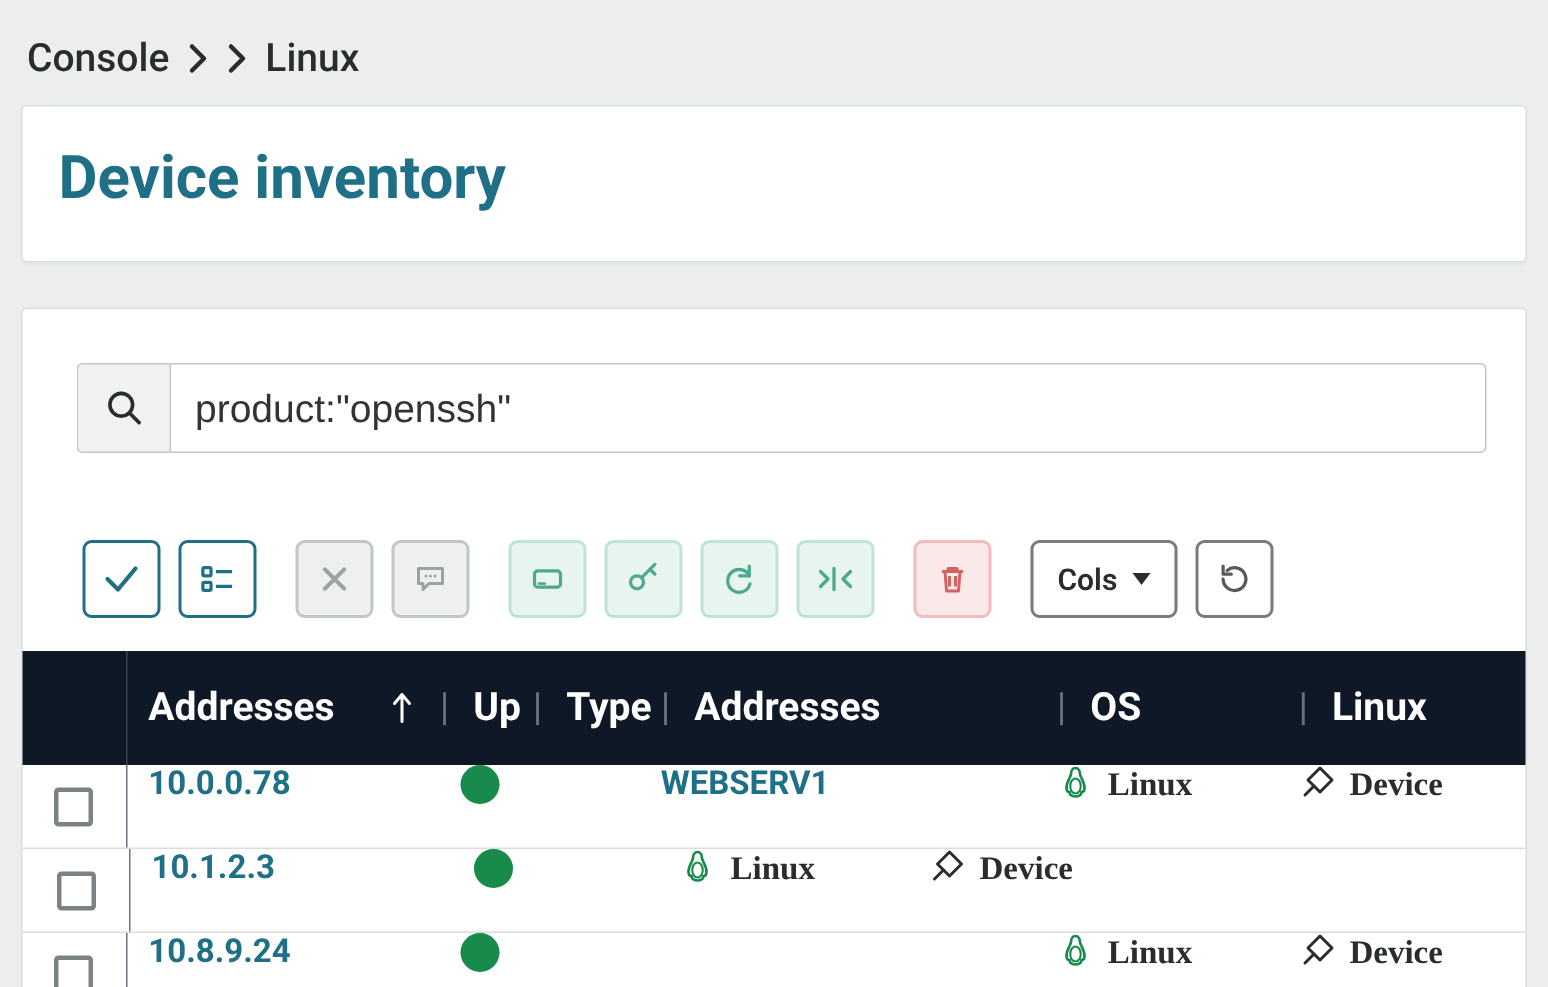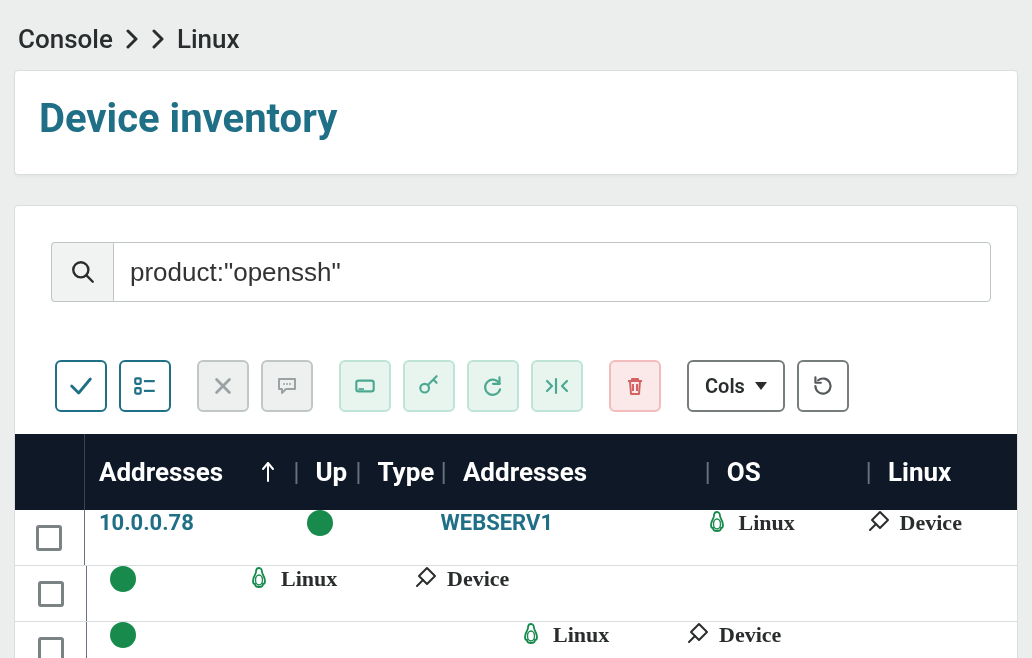--- a/index.html
+++ b/index.html
@@ -330,20 +330,23 @@
             <line x1="10" y1="14" x2="4" y2="20" stroke="#2a2d2e" stroke-width="2" stroke-linecap="round"></line>
           </svg>
         <span>Device</span>
       </div>
     </div>
 
     <div class="trow">
       <div class="td col-chk">
           <div class="chk"></div>
         </div>
+      <div class="td col-addr">
+          <span class="link">10.1.2.3</span>
+        </div>
       <div class="td col-up">
           <div class="up-dot"></div>
         </div>
       <div class="td col-attrs"></div>
       <div class="td col-os os-cell">
         <svg width="24" height="26" viewBox="0 0 24 26">
             <path d="M12 2 c-2 0 -3 2 -3 4 c0 2 -3 5 -3 9 c0 2 1 3 2 3 c0 2 2 3 4 3 s4 -1 4 -3 c1 0 2 -1 2 -3 c0 -4 -3 -7 -3 -9 c0 -2 -1 -4 -3 -4 z" fill="none" stroke="#178a4c" stroke-width="1.8"></path>
             <ellipse cx="12" cy="14" rx="3.5" ry="5" fill="#fff" stroke="#178a4c" stroke-width="1.4"></ellipse>
           </svg>
         <span>Linux</span>
@@ -354,20 +357,23 @@
             <line x1="10" y1="14" x2="4" y2="20" stroke="#2a2d2e" stroke-width="2" stroke-linecap="round"></line>
           </svg>
         <span>Device</span>
       </div>
     </div>
 
     <div class="trow">
       <div class="td col-chk">
           <div class="chk"></div>
         </div>
+      <div class="td col-addr">
+          <span class="link">10.8.9.24</span>
+        </div>
       <div class="td col-up">
           <div class="up-dot"></div>
         </div>
       <div class="td col-attrs"></div>
       <div class="td col-host">
           <span class="link"></span>
         </div>
       <div class="td col-os os-cell">
         <svg width="24" height="26" viewBox="0 0 24 26">
             <path d="M12 2 c-2 0 -3 2 -3 4 c0 2 -3 5 -3 9 c0 2 1 3 2 3 c0 2 2 3 4 3 s4 -1 4 -3 c1 0 2 -1 2 -3 c0 -4 -3 -7 -3 -9 c0 -2 -1 -4 -3 -4 z" fill="none" stroke="#178a4c" stroke-width="1.8"></path>

